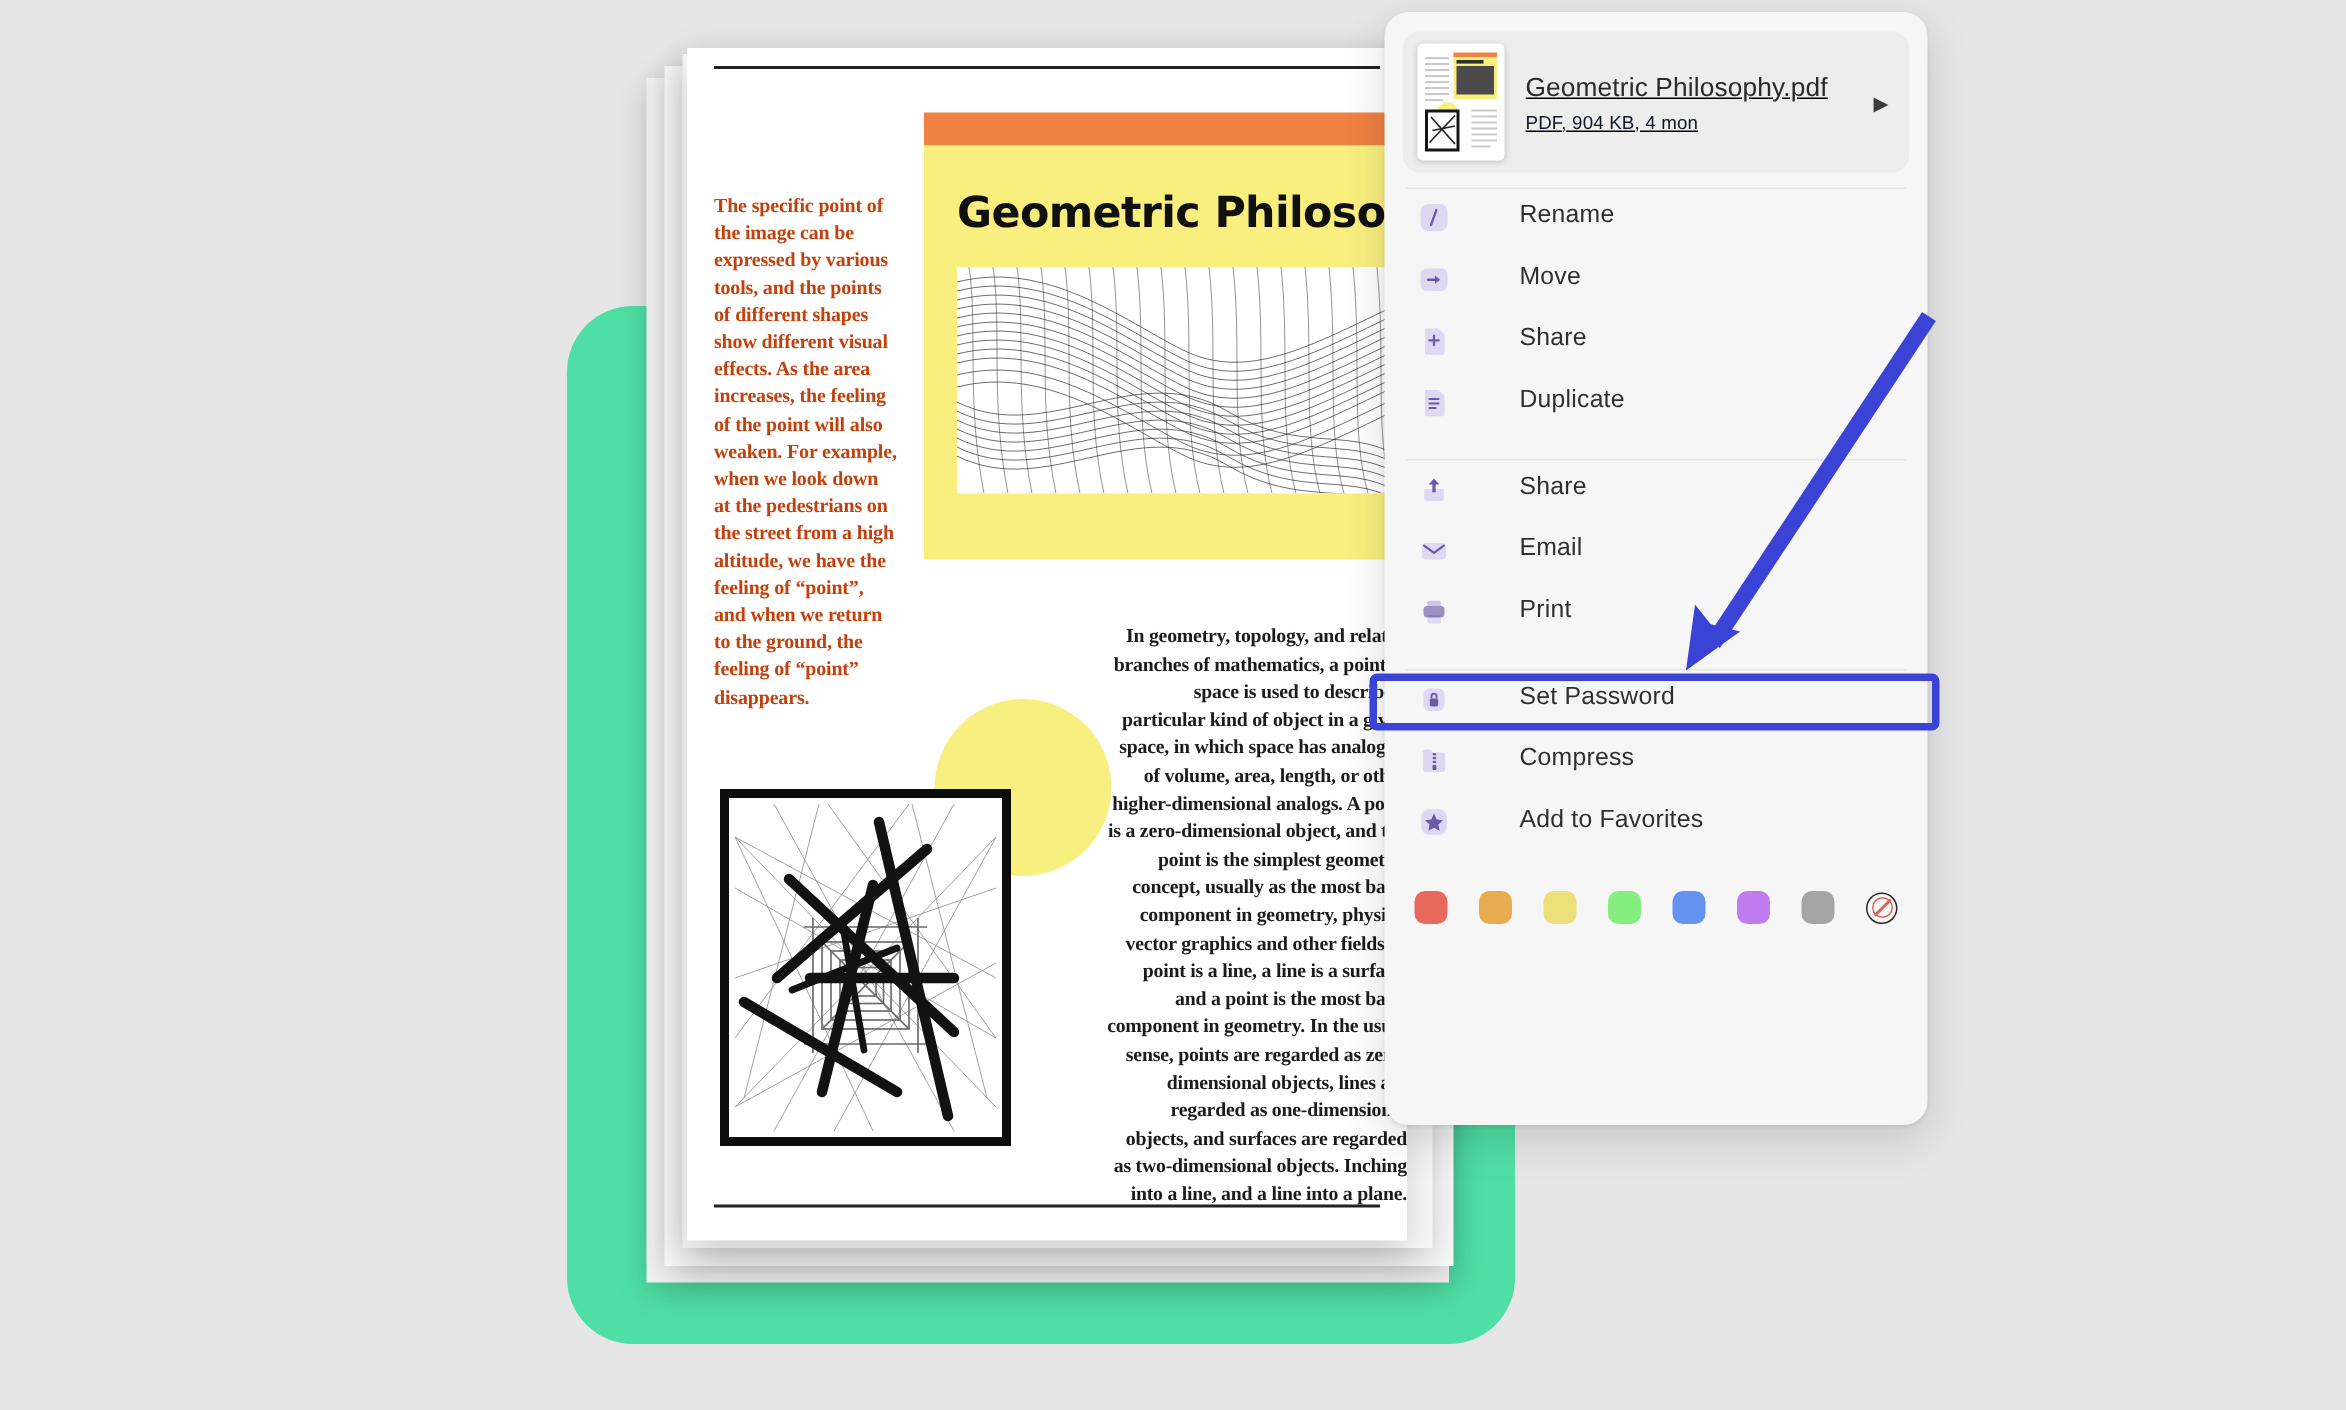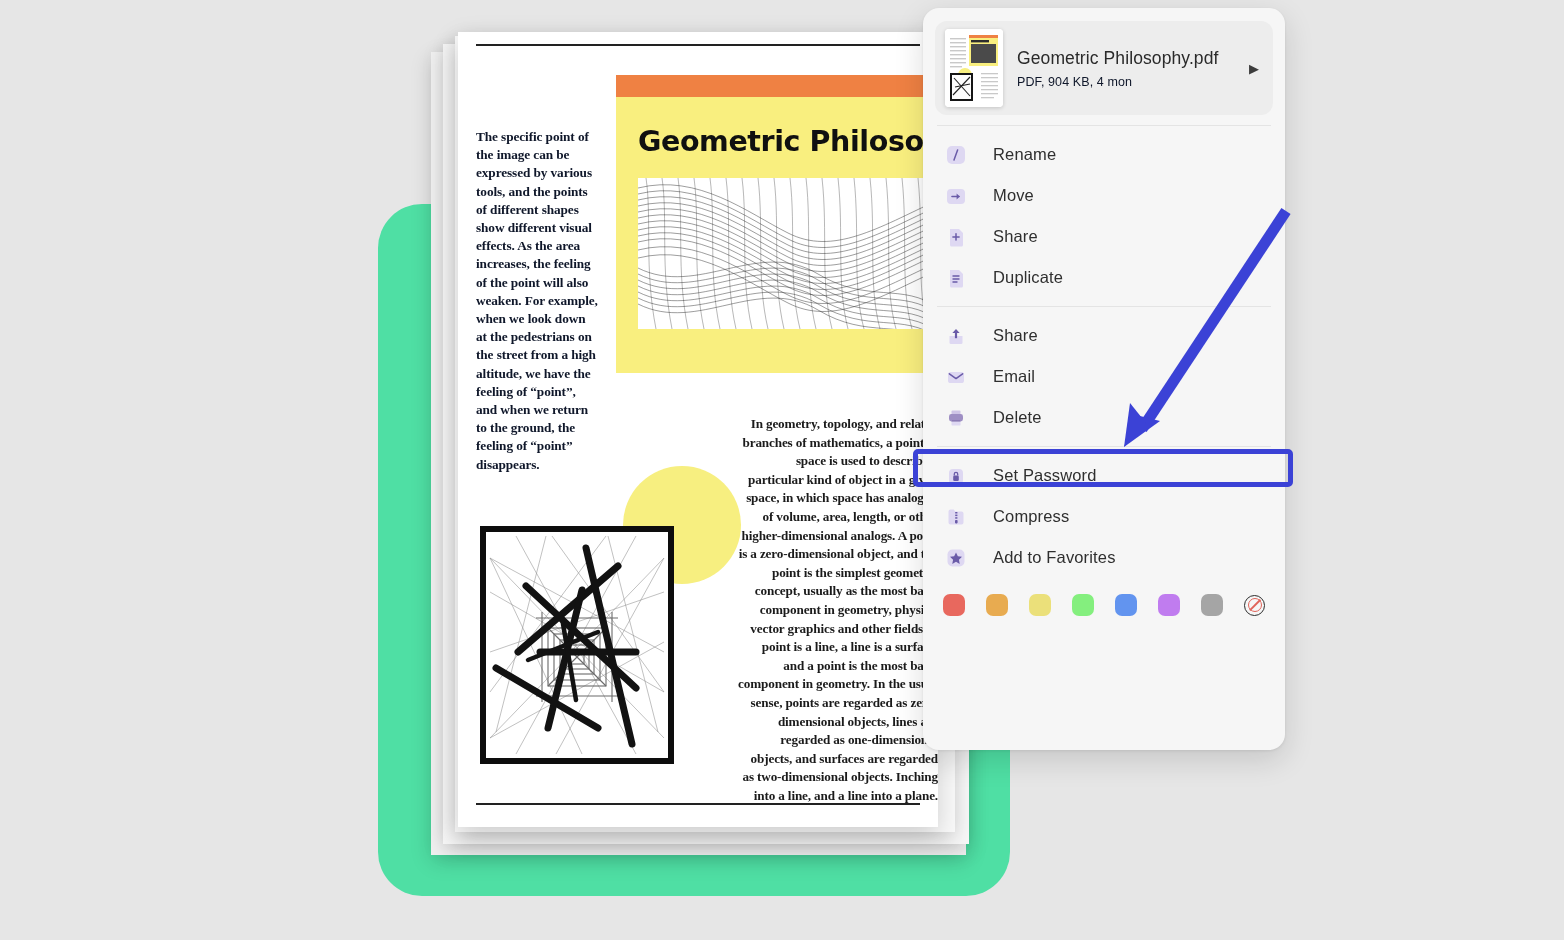--- a/index.html
+++ b/index.html
@@ -51,21 +51,21 @@
   .doc-rule.bottom-rule { bottom: 22px; }
 
   .col-left {
     position: absolute;
     left: 18px; top: 96px;
     width: 122px;
     font-family: "Liberation Serif", serif;
     font-weight: 700;
     font-size: 13.3px;
     line-height: 18.2px;
-    color: #0f172a;
+    color: #c2410c;
     letter-spacing: -0.1px;
   }
 
   
   .head-block {
     position: absolute;
     left: 158px; top: 43px;
     width: 322px; height: 298px;
   }
   .head-orange {
@@ -155,21 +155,21 @@
   }
   .thumb {
     width: 58px; height: 78px;
     background: #fff;
     border-radius: 4px;
     box-shadow: 0 1px 4px rgba(0,0,0,0.18);
     position: relative;
     overflow: hidden;
     flex: 0 0 auto;
   }
-  .file-meta { margin-left: 14px; flex: 1 1 auto; min-width: 0; }
+  .file-meta { margin-left: 14px; flex: 1 1 auto; min-width: 0; text-decoration: underline; }
   .file-name {
     font-size: 17.5px;
     color: #2a2a2a;
     letter-spacing: 0.1px;
     white-space: nowrap;
     overflow: hidden;
     text-overflow: ellipsis;
   }
   .file-sub {
     margin-top: 6px;
@@ -186,25 +186,25 @@
 
   .menu-divider {
     height: 1px;
     background: #e4e4e4;
     margin: 0 14px;
   }
   .menu-group { padding: 8px 0; }
 
   .menu-item {
     display: flex;
-    align-items: center;
     height: 41px;
     padding: 0 14px 0 22px;
     cursor: default;
     position: relative;
+    gap: 20px;
   }
   .menu-item .mi-icon {
     width: 22px; height: 22px;
     flex: 0 0 auto;
     display: flex;
     align-items: center;
     justify-content: center;
   }
   .menu-item .mi-label {
     margin-left: 26px;
@@ -503,21 +503,21 @@
       </div>
       <div class="menu-item">
         <span class="mi-icon">
           <svg width="22" height="22" viewBox="0 0 22 22">
               <rect x="6.5" y="3.5" width="9" height="4" rx="1" fill="#cfc4e6"></rect>
               <rect x="4" y="7" width="14" height="7.5" rx="2.4" fill="#9f8fc4"></rect>
               <rect x="6.5" y="13" width="9" height="5.6" rx="1.2" fill="#ded8f2"></rect>
               <rect x="6.5" y="13" width="9" height="1.6" fill="#8b7bb4"></rect>
             </svg>
         </span>
-        <span class="mi-label">Delete</span>
+        <span class="mi-label">Print</span>
       </div>
     </div>
 
     <div class="menu-divider"></div>
 
     <div class="menu-group">
       <div class="menu-item">
         <span class="mi-icon">
           <svg width="22" height="22" viewBox="0 0 22 22">
               <rect x="4" y="4" width="14" height="15" rx="4" fill="#ded8f2"></rect>

